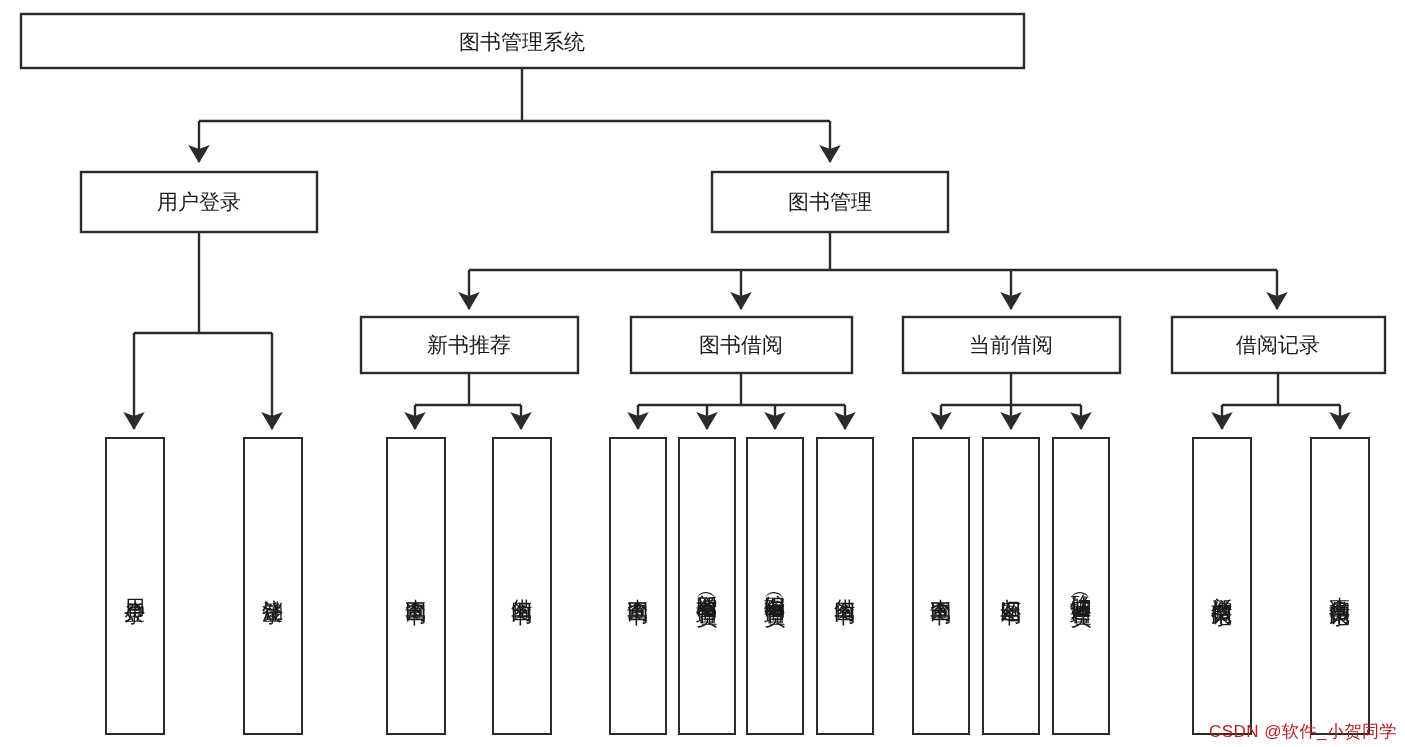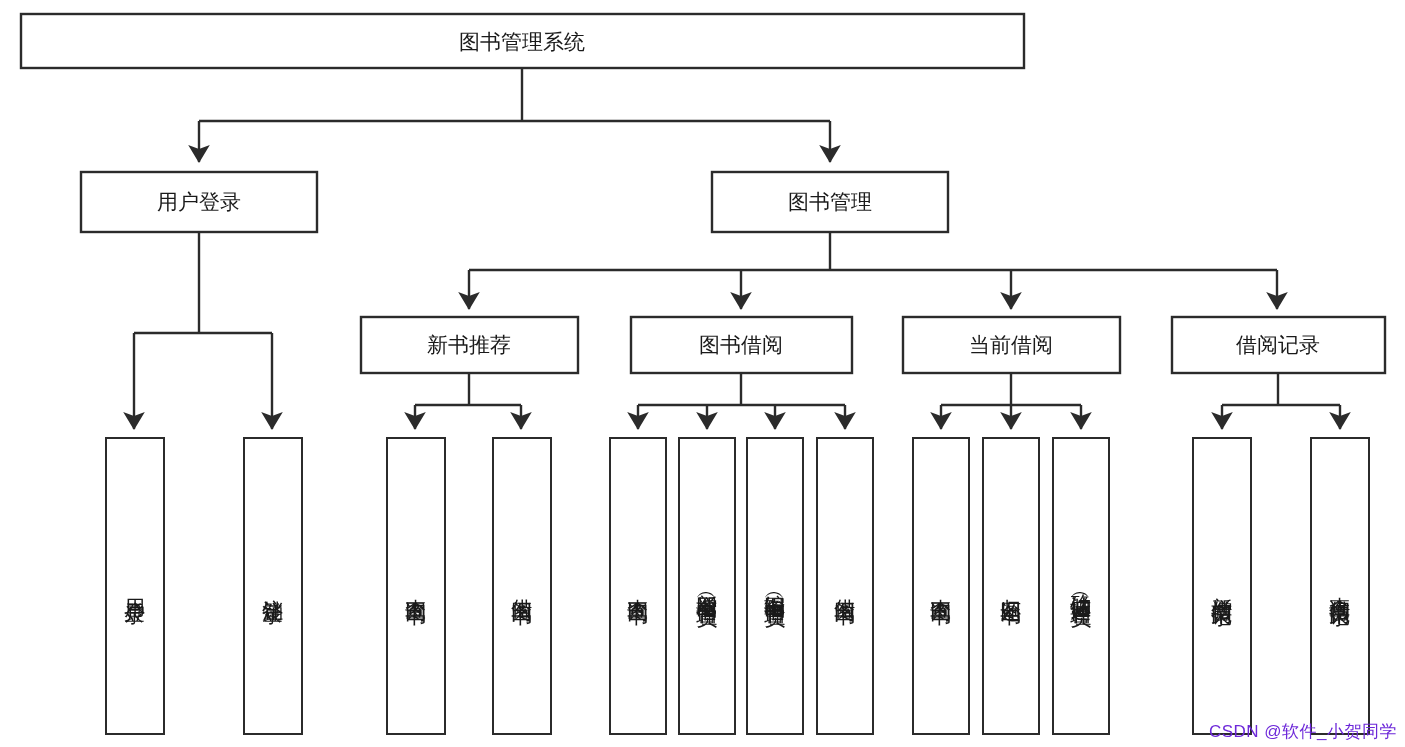--- a/index.html
+++ b/index.html
@@ -73,21 +73,21 @@
     display: flex;
     align-items: center;
     justify-content: center;
   }
   .watermark {
     position: absolute;
     right: 8px;
     bottom: 4px;
     font-family: "Liberation Sans", "DejaVu Sans", sans-serif;
     font-size: 17px;
-    color: #6d28d9;
+    color: #b91c1c;
     letter-spacing: 0.5px;
     white-space: nowrap;
     user-select: none;
   }
 </style>
 </head>
 <body>
 
 <div id="diagram-root">
 

